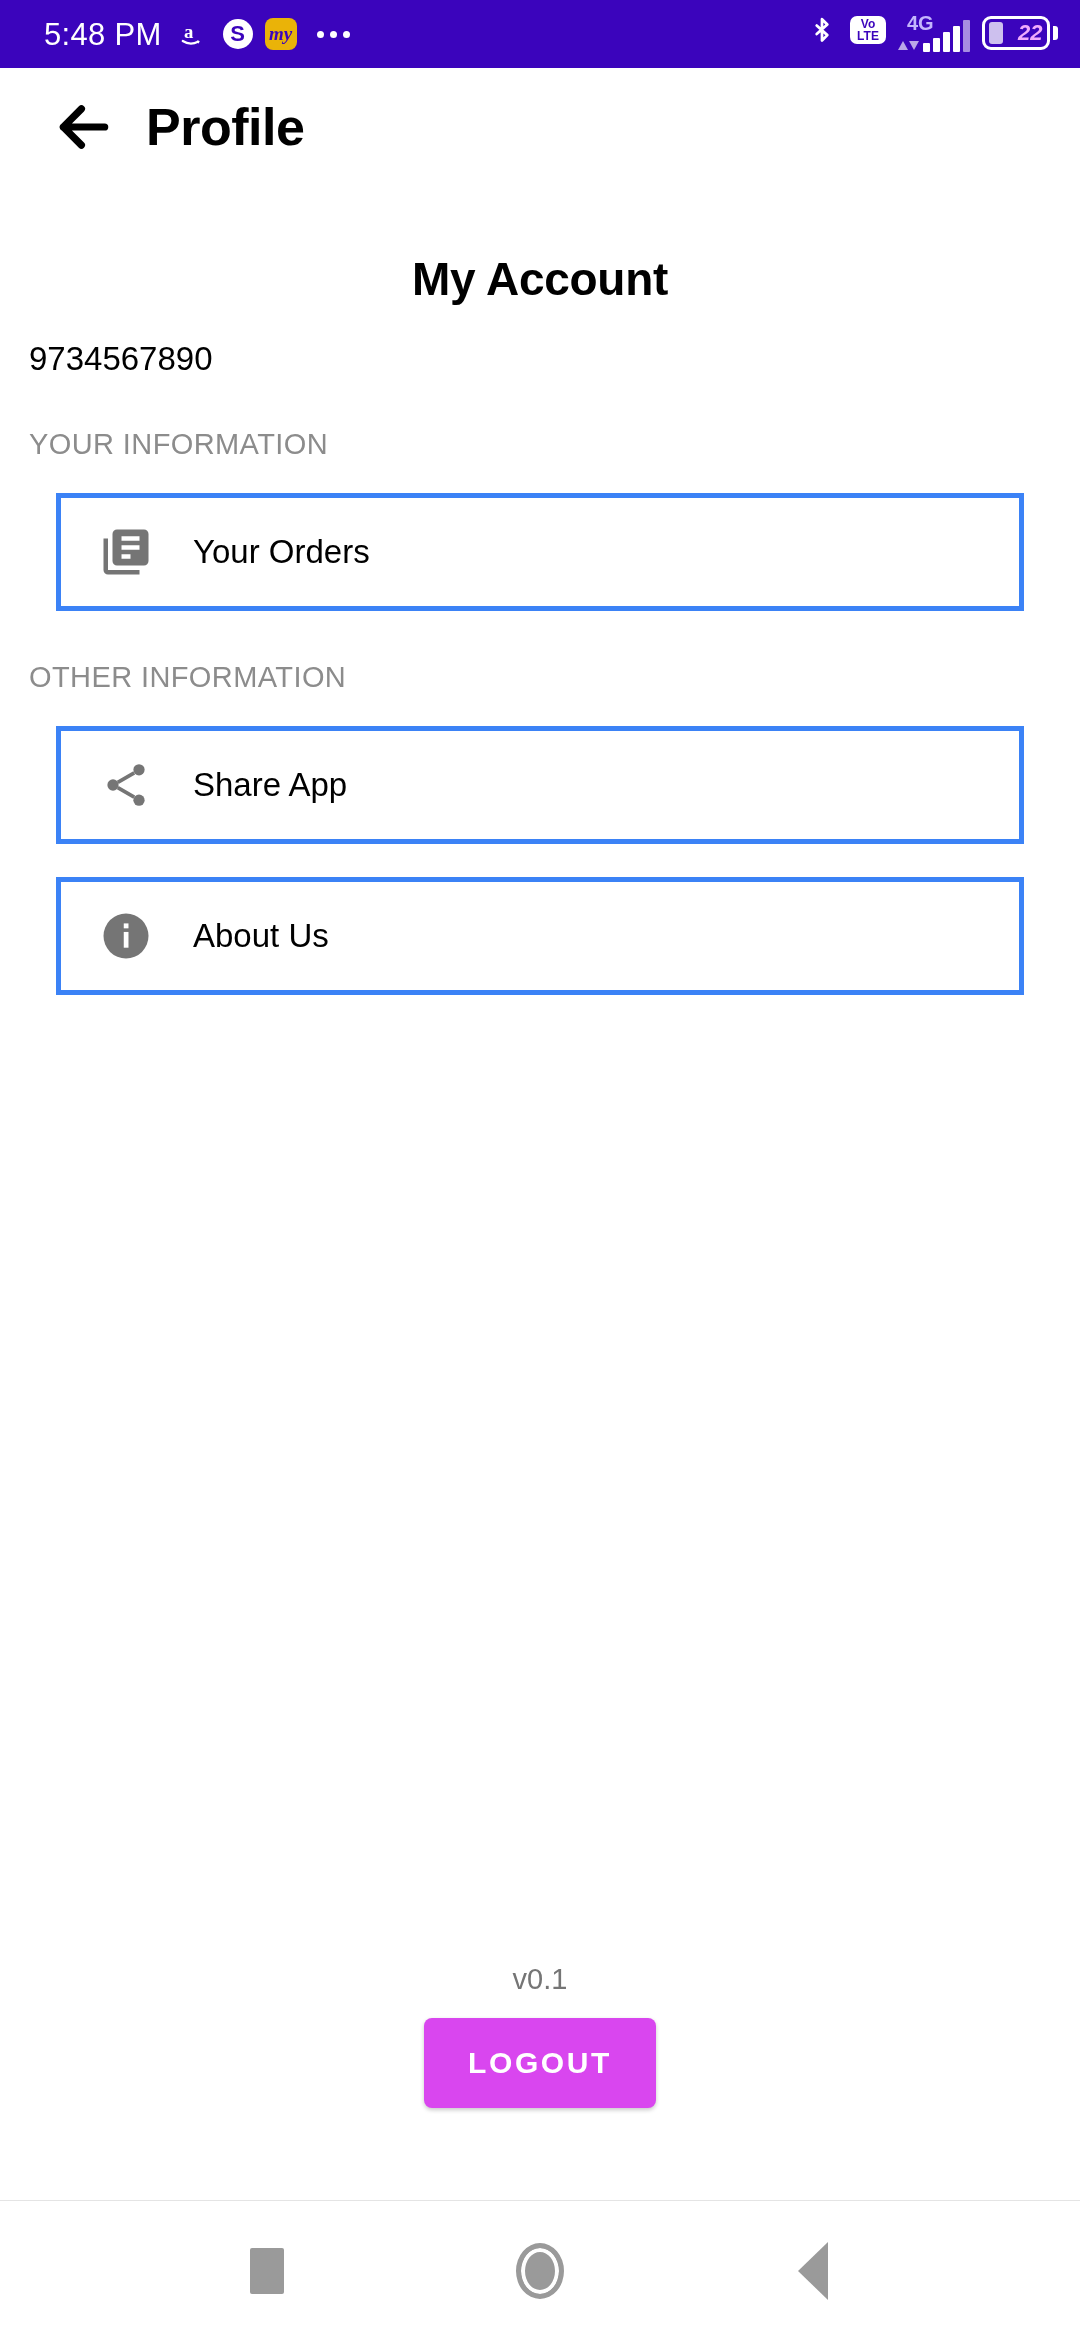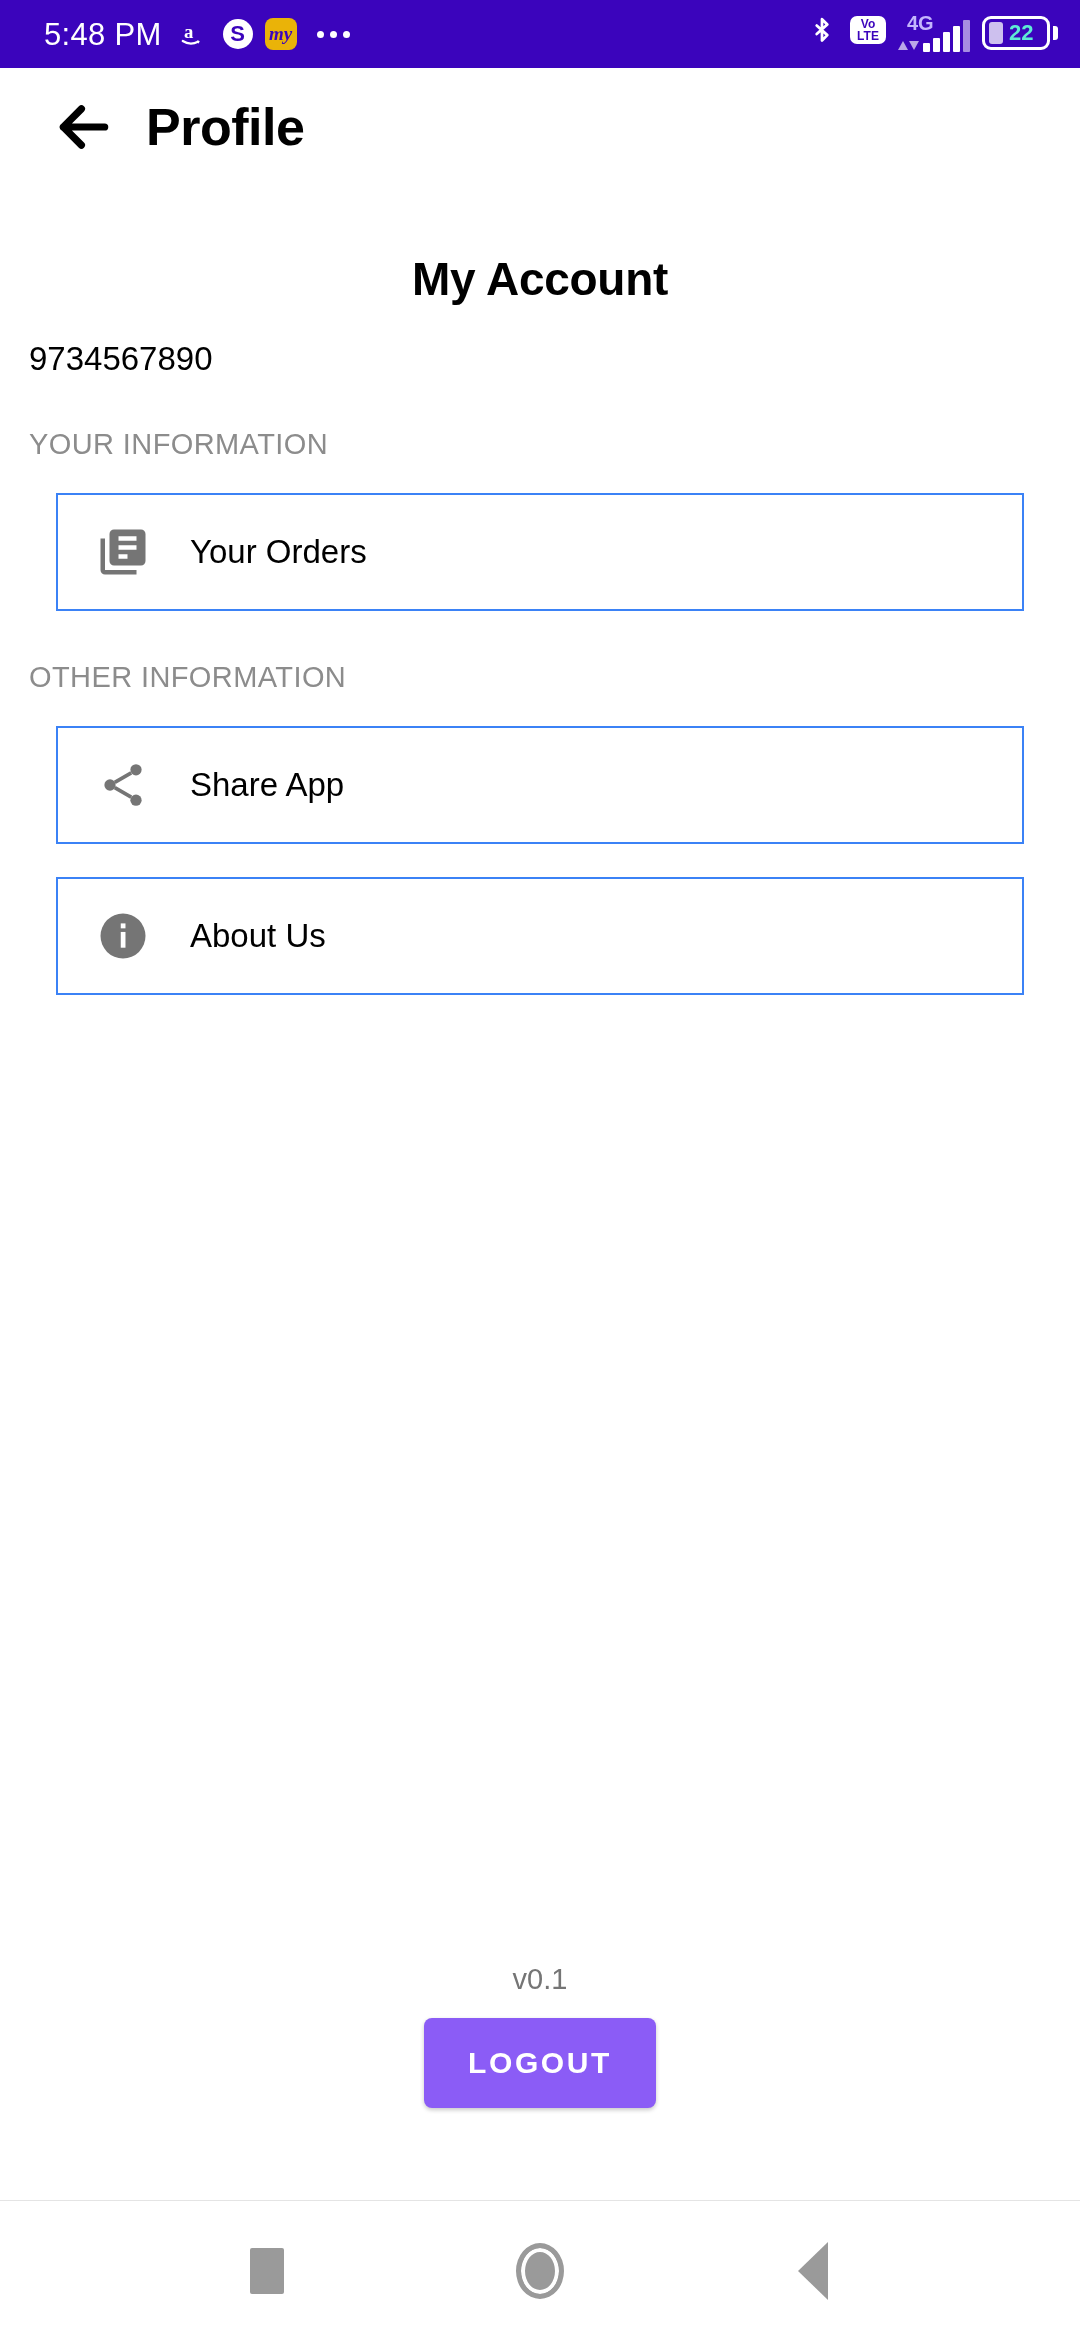--- a/index.html
+++ b/index.html
@@ -152,25 +152,26 @@
     padding: 0 4px;
     position: relative;
   }
   .battery-fill {
     width: 14px; height: 22px;
     background: #ffffff;
     opacity: 0.75;
     border-radius: 3px;
   }
   .battery-level {
-    color: #5eead4;
+    color: #f0abfc;
     font-size: 22px;
     font-weight: 700;
-    margin-left: 6px;
+    margin-left: 15px;
     line-height: 1;
+    font-style: italic;
   }
   .battery-cap {
     width: 5px; height: 14px;
     background: #ffffff;
     border-radius: 0 3px 3px 0;
     margin-left: 3px;
   }
 
   
   .app-bar {
@@ -224,21 +225,21 @@
     margin-top: 50px;
     margin-left: 1px;
   }
   .card-list {
     margin-top: 32px;
     display: flex;
     flex-direction: column;
     gap: 33px;
   }
   .card {
-    border: 2px solid #3b82f6;
+    border: 5px solid #3b82f6;
     background: #ffffff;
     height: 118px;
     display: flex;
     align-items: center;
     padding-left: 36px;
     margin: 0 28px;
     cursor: pointer;
   }
   .card-icon {
     width: 58px; height: 58px;
@@ -260,21 +261,21 @@
     font-size: 29px;
     color: #757575;
     margin-bottom: 22px;
   }
   .logout-wrap {
     display: flex;
     justify-content: center;
     margin-bottom: 92px;
   }
   .logout-btn {
-    background: #8b5cf6;
+    background: #d946ef;
     color: #ffffff;
     border: none;
     border-radius: 8px;
     font-size: 30px;
     font-weight: 700;
     letter-spacing: 2.6px;
     padding: 28px 44px;
     font-family: "Liberation Sans", sans-serif;
     cursor: pointer;
     box-shadow: 0 2px 4px rgba(0,0,0,0.22);

